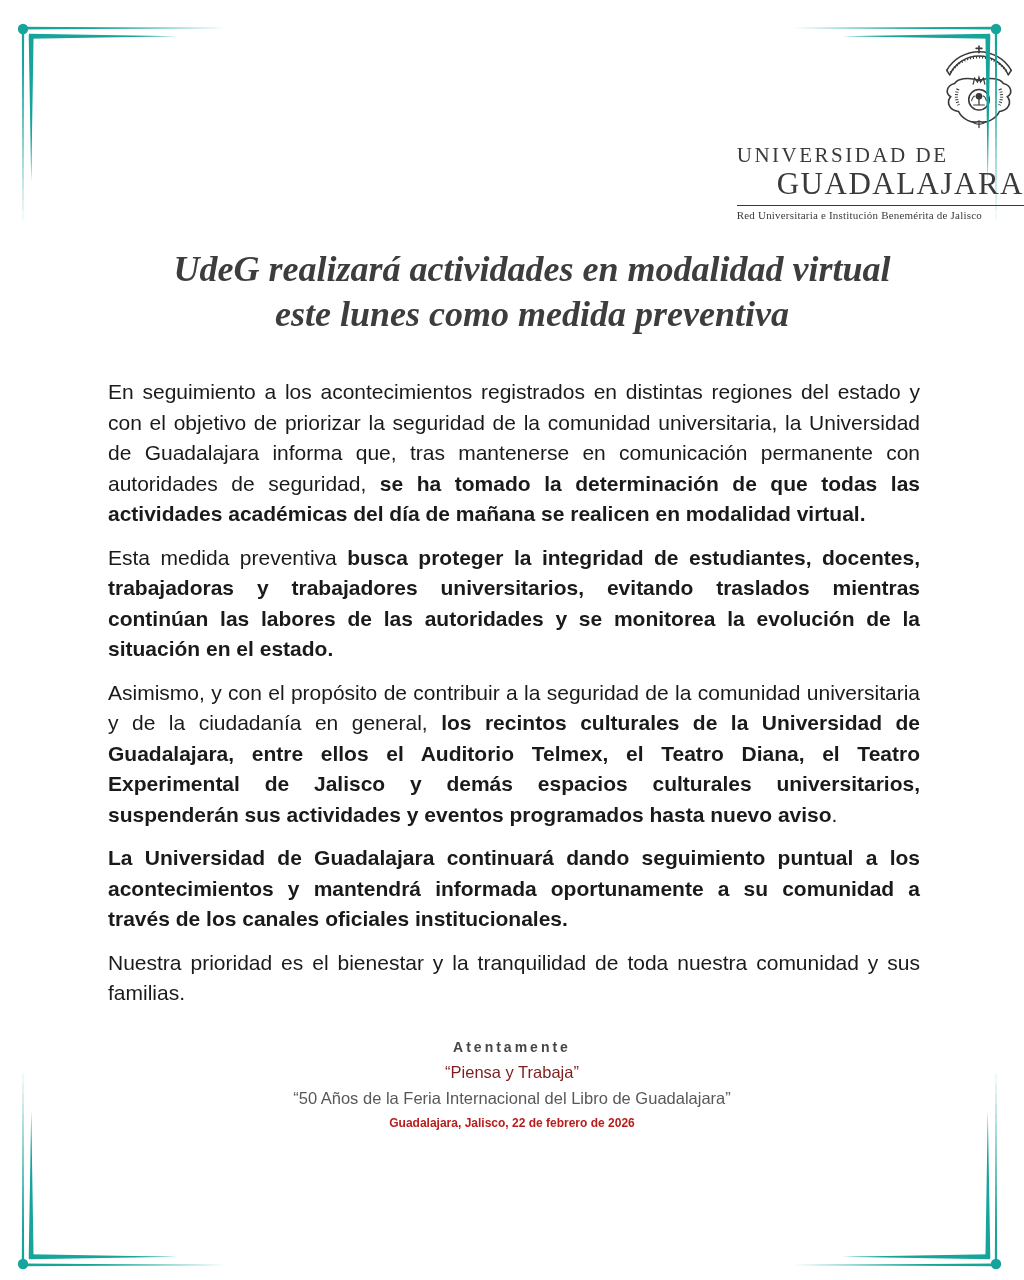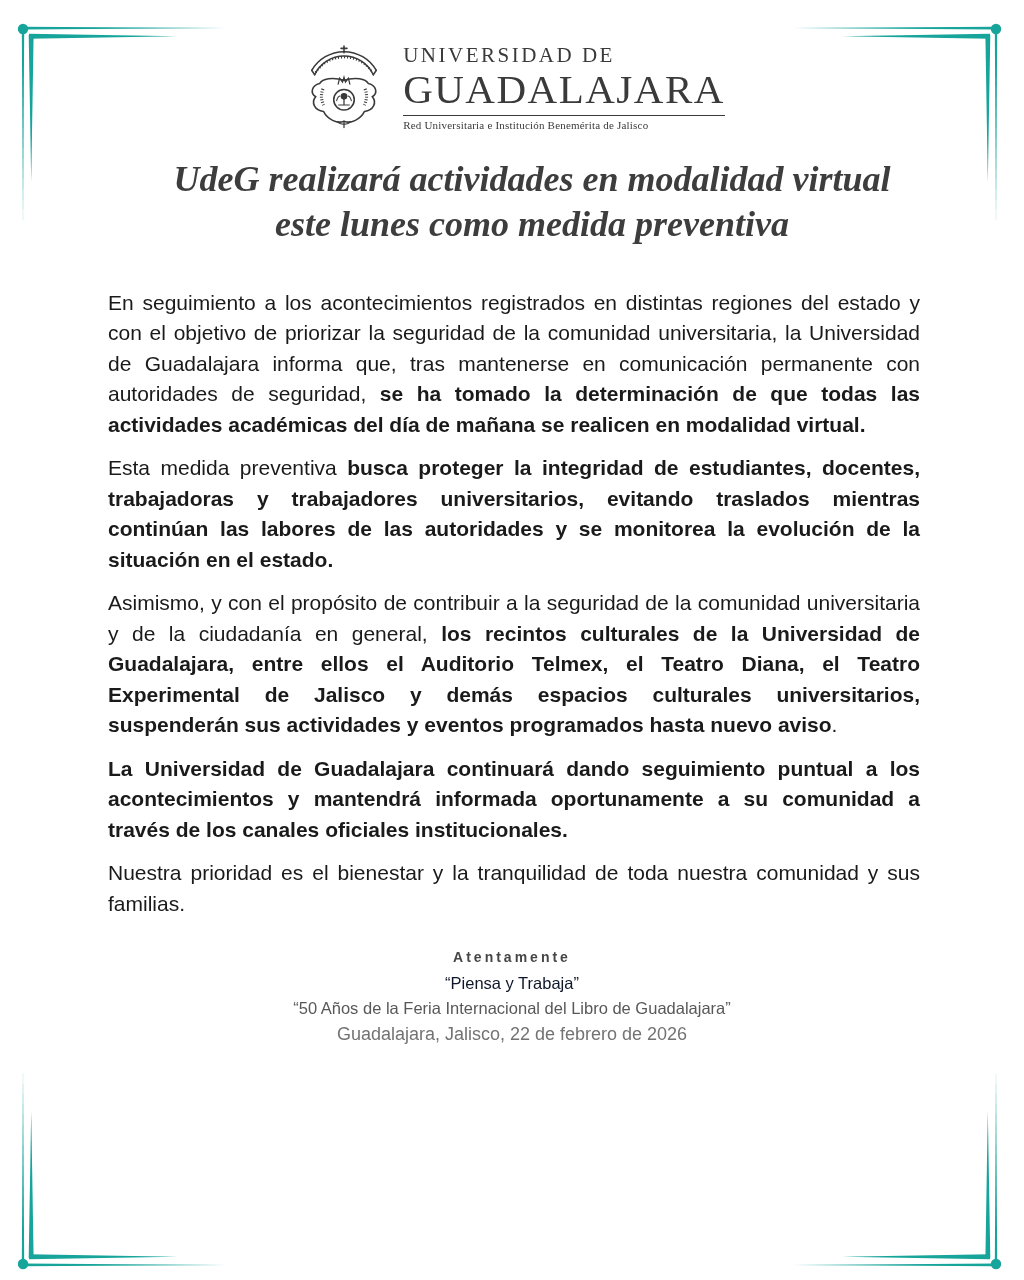--- a/index.html
+++ b/index.html
@@ -10,26 +10,26 @@
     background:#ffffff;
     overflow:hidden;
     font-family:"Liberation Sans",sans-serif;
   }
   
   .frame{position:absolute;inset:0;width:1024px;height:1280px;pointer-events:none;}
   .frame *{fill:#16a49b;}
   
   .header{
     margin-top:44px;
-    display:flex;justify-content:center;align-items:flex-start;gap:14px;
+    display:flex;justify-content:center;align-items:flex-end;gap:14px;flex-direction:column;
   }
   .crest{width:90px;height:86px;flex:0 0 auto;}
   .logo-text{color:#3a3a3a;font-family:"Liberation Serif",serif;}
   .logo-name1{font-size:21px;letter-spacing:2.5px;line-height:1.05;}
-  .logo-name2{font-size:41px;letter-spacing:1.5px;line-height:1.05;margin-top:2px;}
+  .logo-name2{font-size:31px;letter-spacing:1.5px;line-height:1.05;margin-top:2px;margin-left:40px;}
   .logo-rule{height:0;border-top:1.6px solid #3a3a3a;margin:4px 0 3px 0;}
   .logo-tagline{font-size:11px;letter-spacing:0.2px;color:#3a3a3a;}
   
   .title{
     margin-top:26px;
     text-align:center;
     font-family:"Liberation Serif",serif;
     font-style:italic;font-weight:bold;
     font-size:36px;line-height:1.26;
     color:#3d3d3d;
@@ -45,23 +45,23 @@
   .para .b{font-weight:bold;}
   
   .footer{
     margin-top:26px;
     text-align:center;
     color:#4e4e4e;
     line-height:25.5px;
     font-size:16.5px;
   }
   .footer .salutation{font-weight:bold;letter-spacing:3px;font-size:14px;color:#464646;}
-  .footer .motto{color:#0f172a;}
+  .footer .motto{color:#7f1d1d;}
   .footer .commemoration{color:#585858;}
-  .footer .dateline{color:#737373;font-size:18px;}
+  .footer .dateline{color:#b91c1c;font-size:12px;font-weight:bold;}
 </style>
 </head>
 <body>
 
 <div class="page">
 
   <svg class="frame" viewBox="0 0 1024 1280" aria-hidden="true">
     <defs>
       <g id="corner">
         <circle cx="23" cy="29" r="5.2"></circle>

